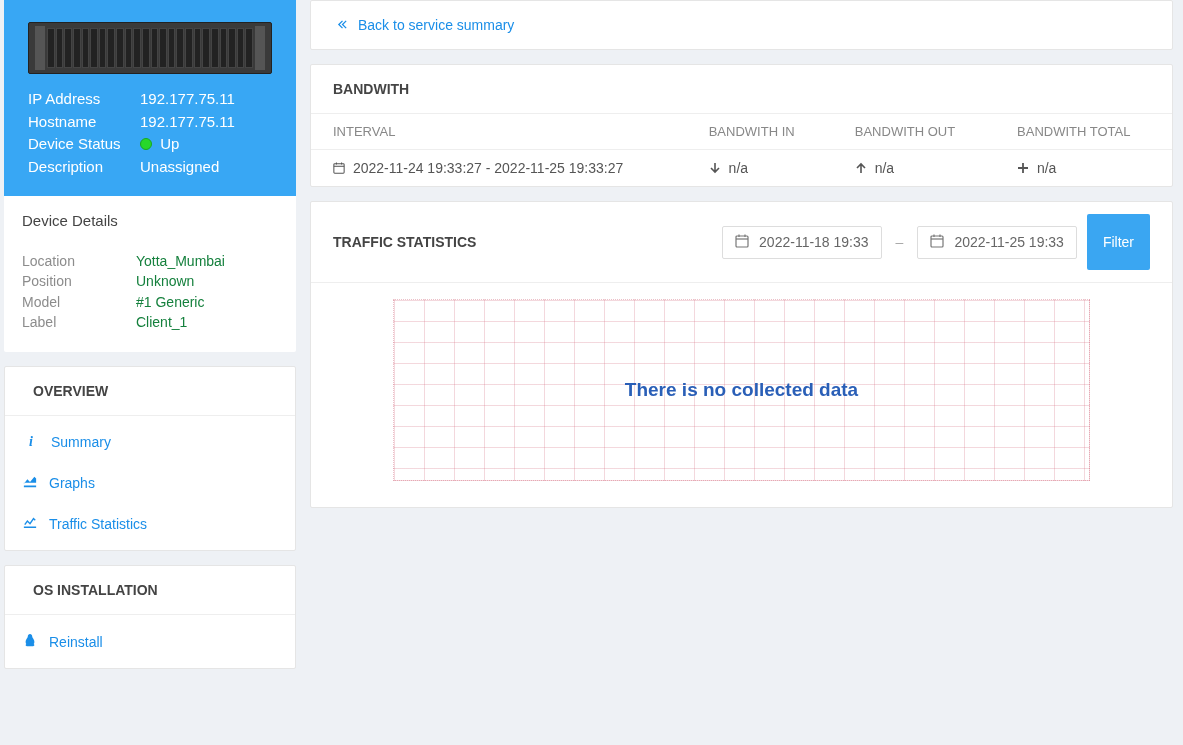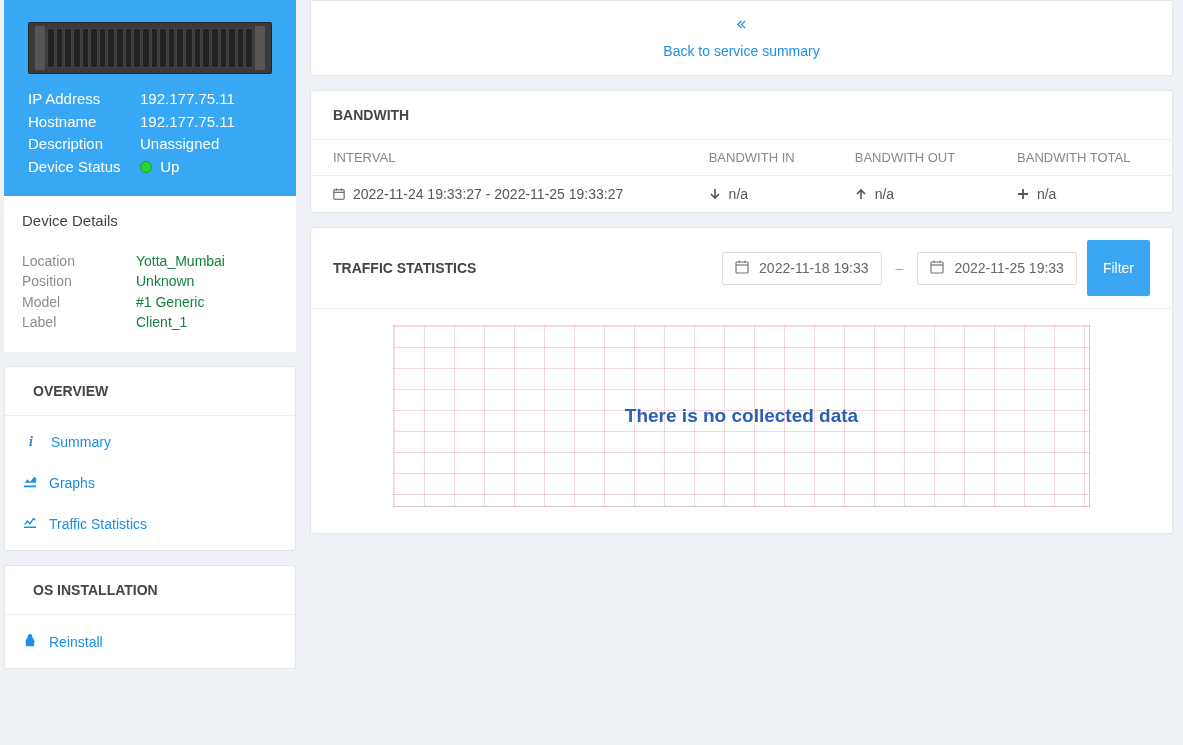--- a/index.html
+++ b/index.html
@@ -49,21 +49,21 @@
 
   
   .section-panel { }
   .section-head { padding: 16px 28px; font-weight: 700; font-size: 14px; color: #444; border-bottom: 1px solid #eee; }
   .section-body { padding: 6px 0; }
   .nav-item { display: flex; align-items: center; gap: 12px; padding: 12px 18px; color: #1a8ee8; cursor: pointer; font-size: 14px; }
   .nav-item .icn { width: 16px; display: inline-flex; justify-content: center; font-style: italic; font-weight: 700; font-family: Georgia, serif; }
   .nav-item svg { width: 14px; height: 14px; }
 
   
-  .back-bar { padding: 16px 26px; display: flex; align-items: center; gap: 10px; color: #1a8ee8; cursor: pointer; flex-direction: column; }
+  .back-bar { padding: 16px 26px; display: flex; align-items: flex-end; gap: 10px; color: #1a8ee8; cursor: pointer; }
   .back-bar svg { width: 11px; height: 11px; }
 
   
   .bw-head { padding: 16px 22px; font-weight: 700; font-size: 14px; color: #444; }
   .bw-table { width: 100%; border-collapse: collapse; padding-left: 20px; }
   .bw-table th { text-align: left; font-weight: 400; color: #888; font-size: 13px; padding: 10px 22px; border-top: 1px solid #eee; border-bottom: 1px solid #eee; }
   .bw-table td { padding: 10px 22px; color: #555; font-size: 14px; }
   .bw-table th:nth-child(2), .bw-table td:nth-child(2),
   .bw-table th:nth-child(3), .bw-table td:nth-child(3),
   .bw-table th:nth-child(4), .bw-table td:nth-child(4) { text-align: left; }
@@ -132,29 +132,29 @@
         </div>
         <div class="dev-row">
           <div class="lbl">IP Address</div>
           <div class="val">192.177.75.11</div>
         </div>
         <div class="dev-row">
           <div class="lbl">Hostname</div>
           <div class="val">192.177.75.11</div>
         </div>
         <div class="dev-row">
-          <div class="lbl">Description</div>
-          <div class="val">Unassigned</div>
-        </div>
-        <div class="dev-row">
           <div class="lbl">Device Status</div>
           <div class="val">
             <span class="status-up"></span>
             <span>Up</span>
           </div>
+        </div>
+        <div class="dev-row">
+          <div class="lbl">Description</div>
+          <div class="val">Unassigned</div>
         </div>
       </div>
       <div class="details-panel">
         <div class="details-title">Device Details</div>
         <div class="det-row">
             <div class="lbl">Location</div>
             <div class="val">Yotta_Mumbai</div>
           </div>
         <div class="det-row">
             <div class="lbl">Position</div>

